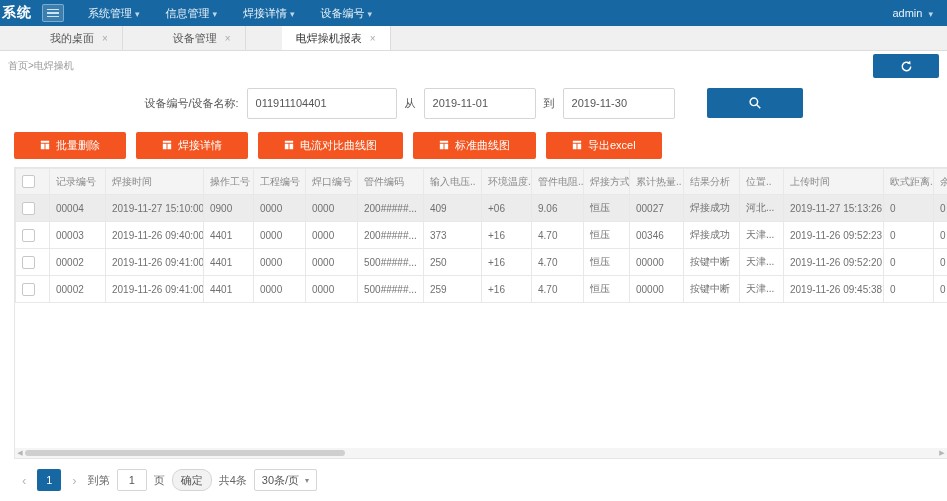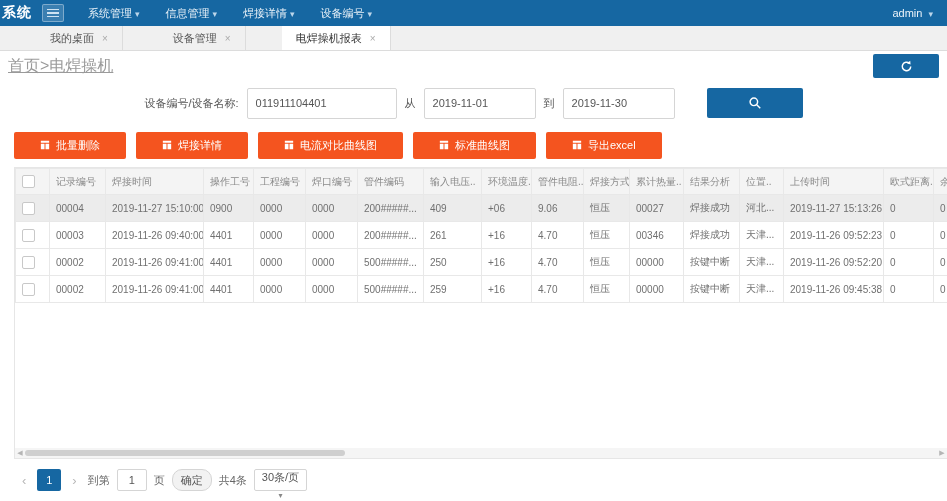--- a/index.html
+++ b/index.html
@@ -20,21 +20,21 @@
   .nav-right .caret { font-size: 9px; margin-left:3px; color:#bcd6ea;}
 
   
   .tabbar { height: 25px; background:#f0f0f0; border-bottom: 1px solid #dcdcdc; display:flex; align-items:stretch; flex:0 0 auto;}
   .tab { display:flex; align-items:center; padding: 0 14px; font-size: 11px; color:#555; border-right: 1px solid #dcdcdc; cursor:pointer; background:#f0f0f0;margin-left:36px;}
   .tab.active { background:#fff; color:#333; }
   .tab .close { margin-left: 8px; color:#aaa; font-size: 10px; }
 
   
   .crumb-row { height: 30px; display:flex; align-items:center; padding: 0 8px; flex:0 0 auto; }
-  .crumb { font-size: 16px; color:#9a9a9a;text-decoration:underline; }
+  .crumb { font-size: 10px; color:#9a9a9a; }
   .refresh-btn { margin-left:auto; width: 66px; height: 24px; background:#1667a2; border:none; border-radius:2px;
     display:flex; align-items:center; justify-content:center; cursor:pointer; }
 
   
   .search-row { height: 44px; display:flex; align-items:center; justify-content:center; gap: 8px; flex:0 0 auto; }
   .search-row label { font-size: 11px; color:#555; white-space:nowrap; }
   .search-row input { height: 31px; border: 1px solid #d5d5d5; border-radius:2px; font-size: 11px; color:#555; padding: 0 8px; outline:none; font-family:inherit;}
   .inp-device { width: 150px; }
   .inp-date { width: 112px; }
   .search-btn { width: 96px; height: 30px; background:#1667a2; border:none; border-radius:2px; margin-left: 24px;
@@ -61,21 +61,21 @@
   .hscroll .track { flex:1; height: 8px; position:relative; }
   .hscroll .thumb { position:absolute; left:0; top:1px; height: 6px; width: 320px; background:#cfcfcf; border-radius:3px; cursor:pointer;}
 
   
   .footer { height: 42px; display:flex; align-items:center; padding-left: 18px; gap: 7px; flex:0 0 auto; background:#fff;}
   .pg-arrow { font-size: 13px; color:#b8b8b8; padding: 0 4px; cursor:pointer; }
   .pg-num { width: 24px; height: 22px; background:#1667a2; color:#fff; font-size: 11px; display:flex; align-items:center; justify-content:center; border-radius:2px; cursor:pointer;}
   .footer .txt { font-size: 11px; color:#666; }
   .pg-input { width: 30px; height: 22px; border:1px solid #d5d5d5; border-radius:2px; text-align:center; font-size:11px; color:#555; outline:none; font-family:inherit;}
   .pg-confirm { height: 22px; padding: 0 8px; font-size: 11px; color:#555; background:#f2f2f2; border:1px solid #d5d5d5; border-radius:10px; cursor:pointer; font-family:inherit;}
-  .pg-select { height: 22px; border:1px solid #d5d5d5; border-radius:2px; background:#fff; display:flex; align-items:center; gap:6px; padding: 0 7px; font-size: 11px; color:#555; cursor:pointer;flex-direction:column;}
+  .pg-select { height: 22px; border:1px solid #d5d5d5; border-radius:2px; background:#fff; display:flex; align-items:center; gap:6px; padding: 0 7px; font-size: 11px; color:#555; cursor:pointer;}
   .pg-select .caret { font-size: 8px; color:#888; }
 </style>
 </head>
 <body>
 
 <div class="screen">
 
   <div class="navbar">
     <span class="brand">系统</span>
     <span class="hamburger">
@@ -237,21 +237,21 @@
           <tr>
             <td>
               <div class="cb"></div>
             </td>
             <td>00003</td>
             <td>2019-11-26 09:40:00</td>
             <td>4401</td>
             <td>0000</td>
             <td>0000</td>
             <td>200#####...</td>
-            <td>261</td>
+            <td>373</td>
             <td>+16</td>
             <td>4.70</td>
             <td>恒压</td>
             <td>00346</td>
             <td>焊接成功</td>
             <td>天津...</td>
             <td>2019-11-26 09:52:23</td>
             <td>0</td>
             <td>0</td>
           </tr>

